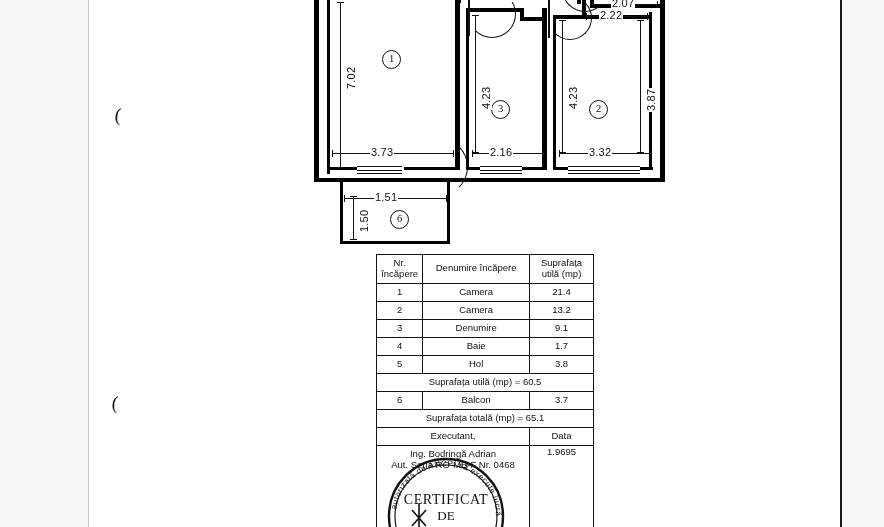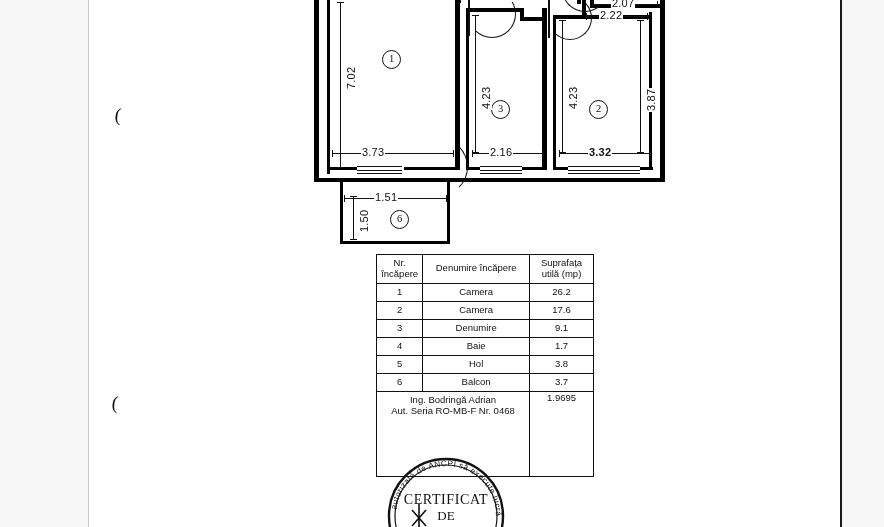--- a/index.html
+++ b/index.html
@@ -248,41 +248,41 @@
     <div class="rnum" style="left:90px; top:250px;">6</div>
 
     <div class="dimline v" style="left:40px; top:42px; height:166px;"></div>
     <div class="tick h" style="left:37px; top:42px;"></div>
     <div class="tick h" style="left:37px; top:207px;"></div>
     <div class="dim vert" style="left:45px; top:130px;">7.02</div>
 
     <div class="dimline h" style="left:32px; top:193px; width:122px;"></div>
     <div class="tick" style="left:32px; top:190px;"></div>
     <div class="tick" style="left:153px; top:190px;"></div>
-    <div class="dim" style="left:61px; top:186px;">3.73</div>
+    <div class="dim" style="left:70px; top:186px;">3.73</div>
 
     <div class="dimline v" style="left:175px; top:55px; height:138px;"></div>
     <div class="tick h" style="left:172px; top:55px;"></div>
     <div class="tick h" style="left:172px; top:192px;"></div>
     <div class="dim vert" style="left:180px; top:150px;">4.23</div>
 
     <div class="dimline h" style="left:172px; top:193px; width:72px;"></div>
     <div class="tick" style="left:172px; top:190px;"></div>
     <div class="tick" style="left:243px; top:190px;"></div>
     <div class="dim" style="left:189px; top:186px;">2.16</div>
 
     <div class="dimline v" style="left:262px; top:60px; height:133px;"></div>
     <div class="tick h" style="left:259px; top:60px;"></div>
     <div class="tick h" style="left:259px; top:192px;"></div>
     <div class="dim vert" style="left:267px; top:150px;">4.23</div>
 
     <div class="dimline h" style="left:259px; top:193px; width:92px;"></div>
     <div class="tick" style="left:259px; top:190px;"></div>
     <div class="tick" style="left:350px; top:190px;"></div>
-    <div class="dim" style="left:288px; top:186px;font-weight:bold;">3.32</div>
+    <div class="dim" style="left:288px; top:186px;">3.32</div>
 
     <div class="dimline v" style="left:340px; top:60px; height:133px;"></div>
     <div class="tick h" style="left:337px; top:60px;"></div>
     <div class="tick h" style="left:337px; top:192px;"></div>
     <div class="dim vert" style="left:345px; top:152px;">3.87</div>
 
     <div class="tick" style="left:160px; top:34px;"></div>
     <div class="tick" style="left:279px; top:34px;"></div>
     <div class="dim" style="left:198px; top:30px;">3.60</div>
 
@@ -320,46 +320,56 @@
           <th class="col-area">
             <span>Suprafața</span><br>
             <span>utilă (mp)</span>
           </th>
         </tr>
       </thead>
       <tbody>
         <tr class="r-tall">
           <td>1</td>
           <td>Camera</td>
-          <td>26.2</td>
+          <td>21.4</td>
         </tr>
         <tr class="r-tall">
           <td>2</td>
           <td>Camera</td>
-          <td>17.6</td>
+          <td>13.2</td>
         </tr>
         <tr class="r-tall">
           <td>3</td>
           <td>Denumire</td>
           <td>9.1</td>
         </tr>
         <tr class="r-tall">
           <td>4</td>
           <td>Baie</td>
           <td>1.7</td>
         </tr>
         <tr class="r-tall">
           <td>5</td>
           <td>Hol</td>
           <td>3.8</td>
         </tr>
         <tr class="r-tall">
+          <td colspan="3">Suprafața utilă (mp) = 60.5</td>
+        </tr>
+        <tr class="r-tall">
           <td>6</td>
           <td>Balcon</td>
           <td>3.7</td>
+        </tr>
+        <tr class="r-tall">
+          <td colspan="3">Suprafața totală (mp) = 65.1</td>
+        </tr>
+        <tr class="r-tall">
+          <td colspan="2">Executant,</td>
+          <td>Data</td>
         </tr>
         <tr>
           <td colspan="2" class="exec-cell stamp-cell">
             <div>Ing. Bodringă  Adrian</div>
             <div>Aut. Seria RO-MB-F Nr. 0468</div>
           </td>
           <td class="stamp-cell">
             <div>1.9695</div>
           </td>
         </tr>

